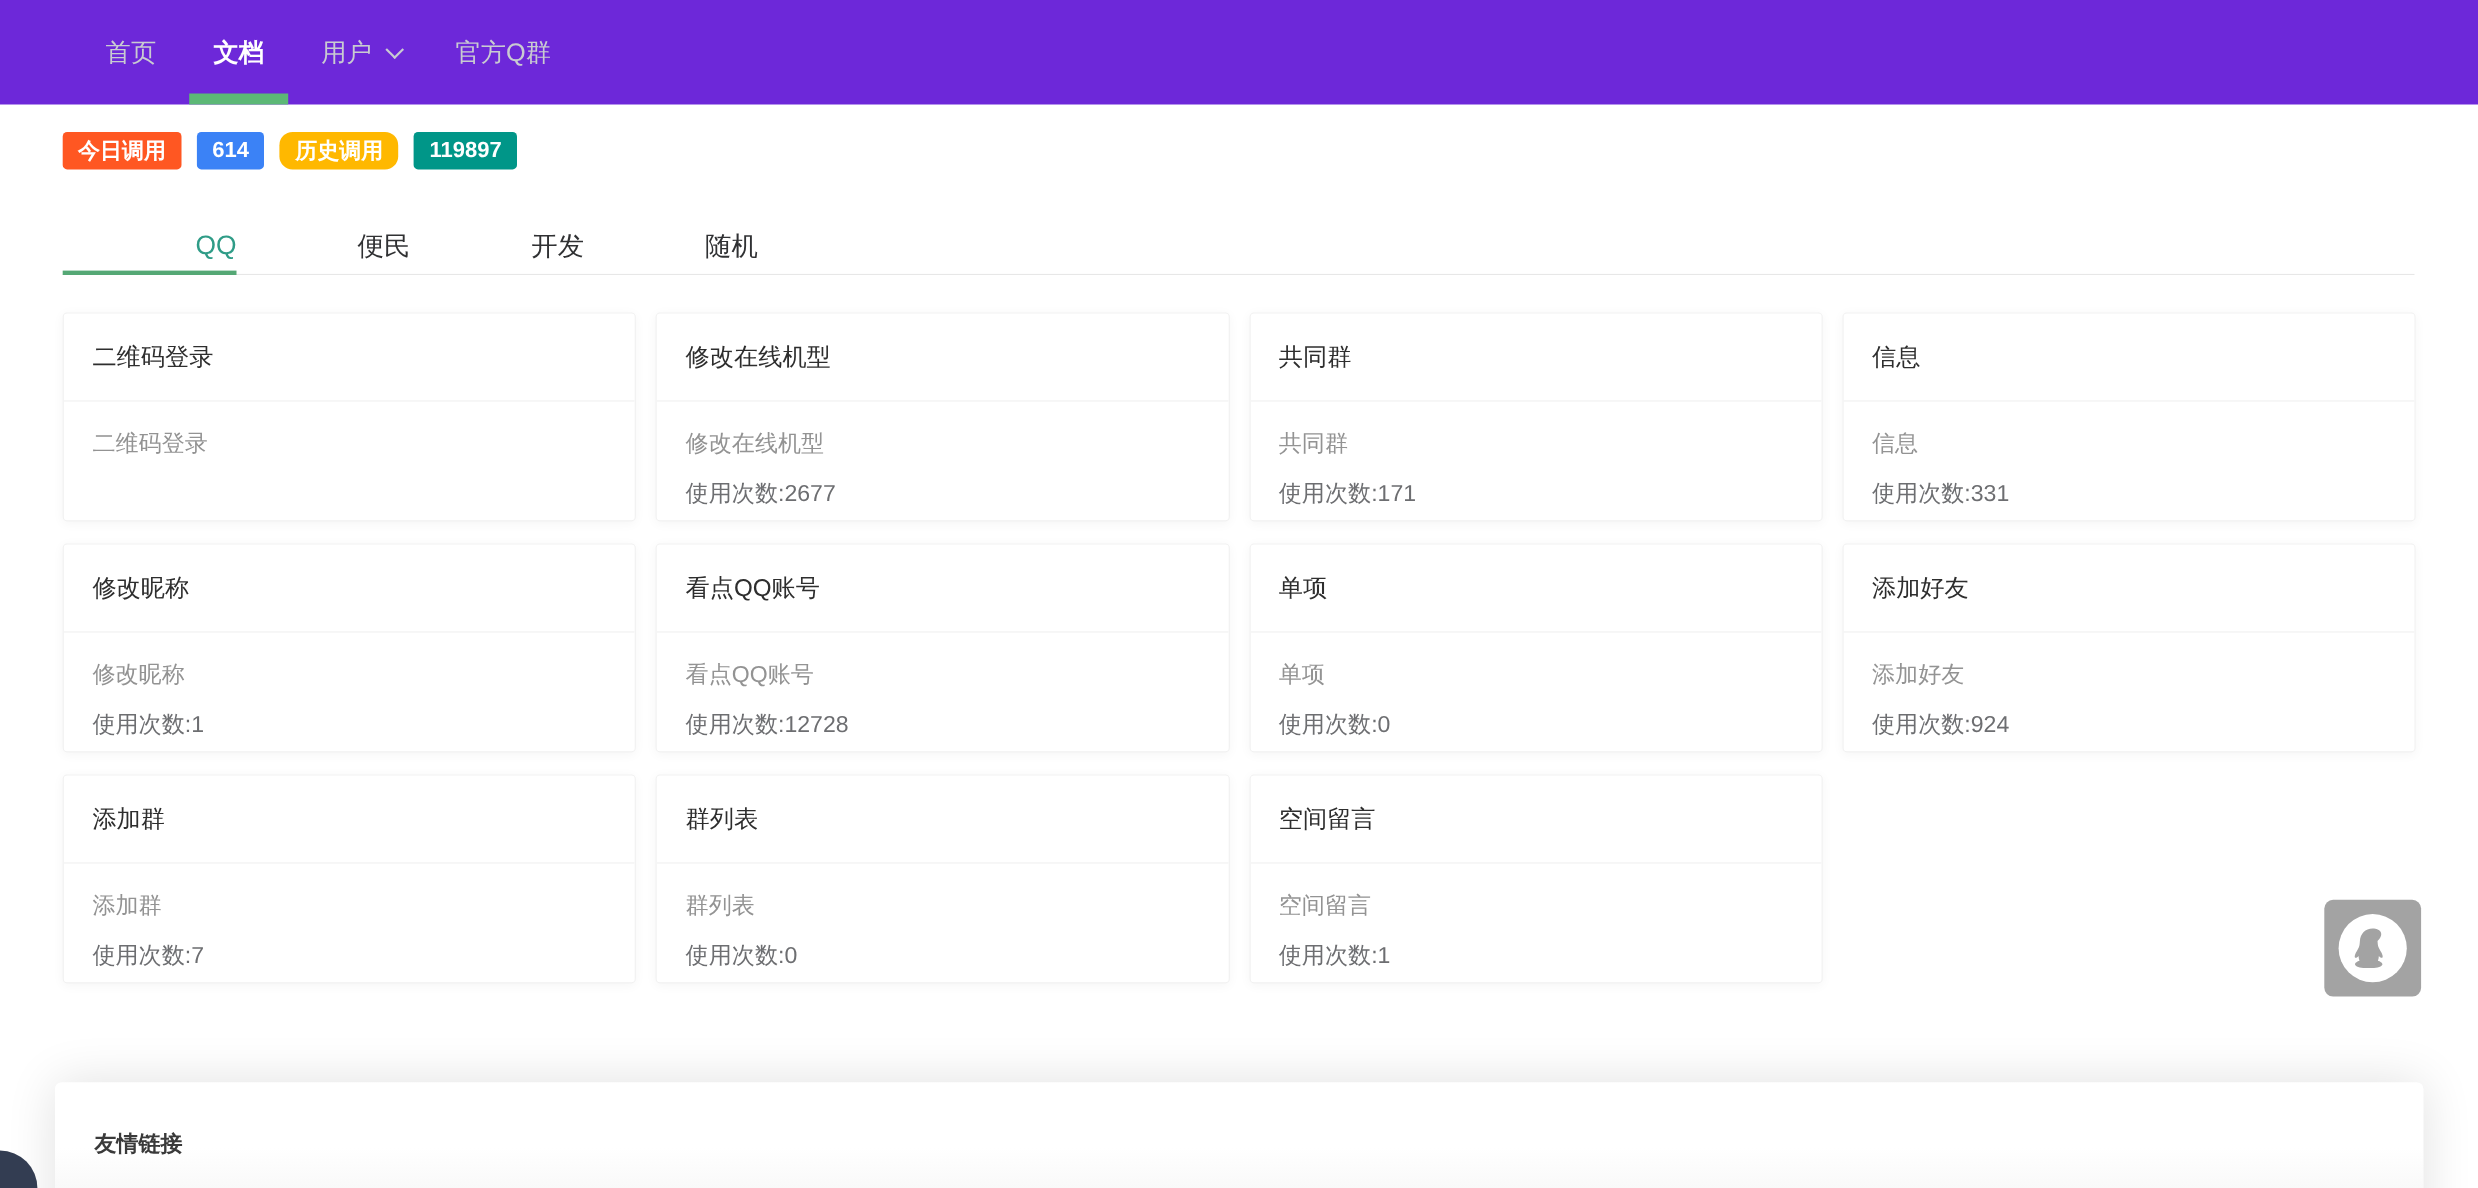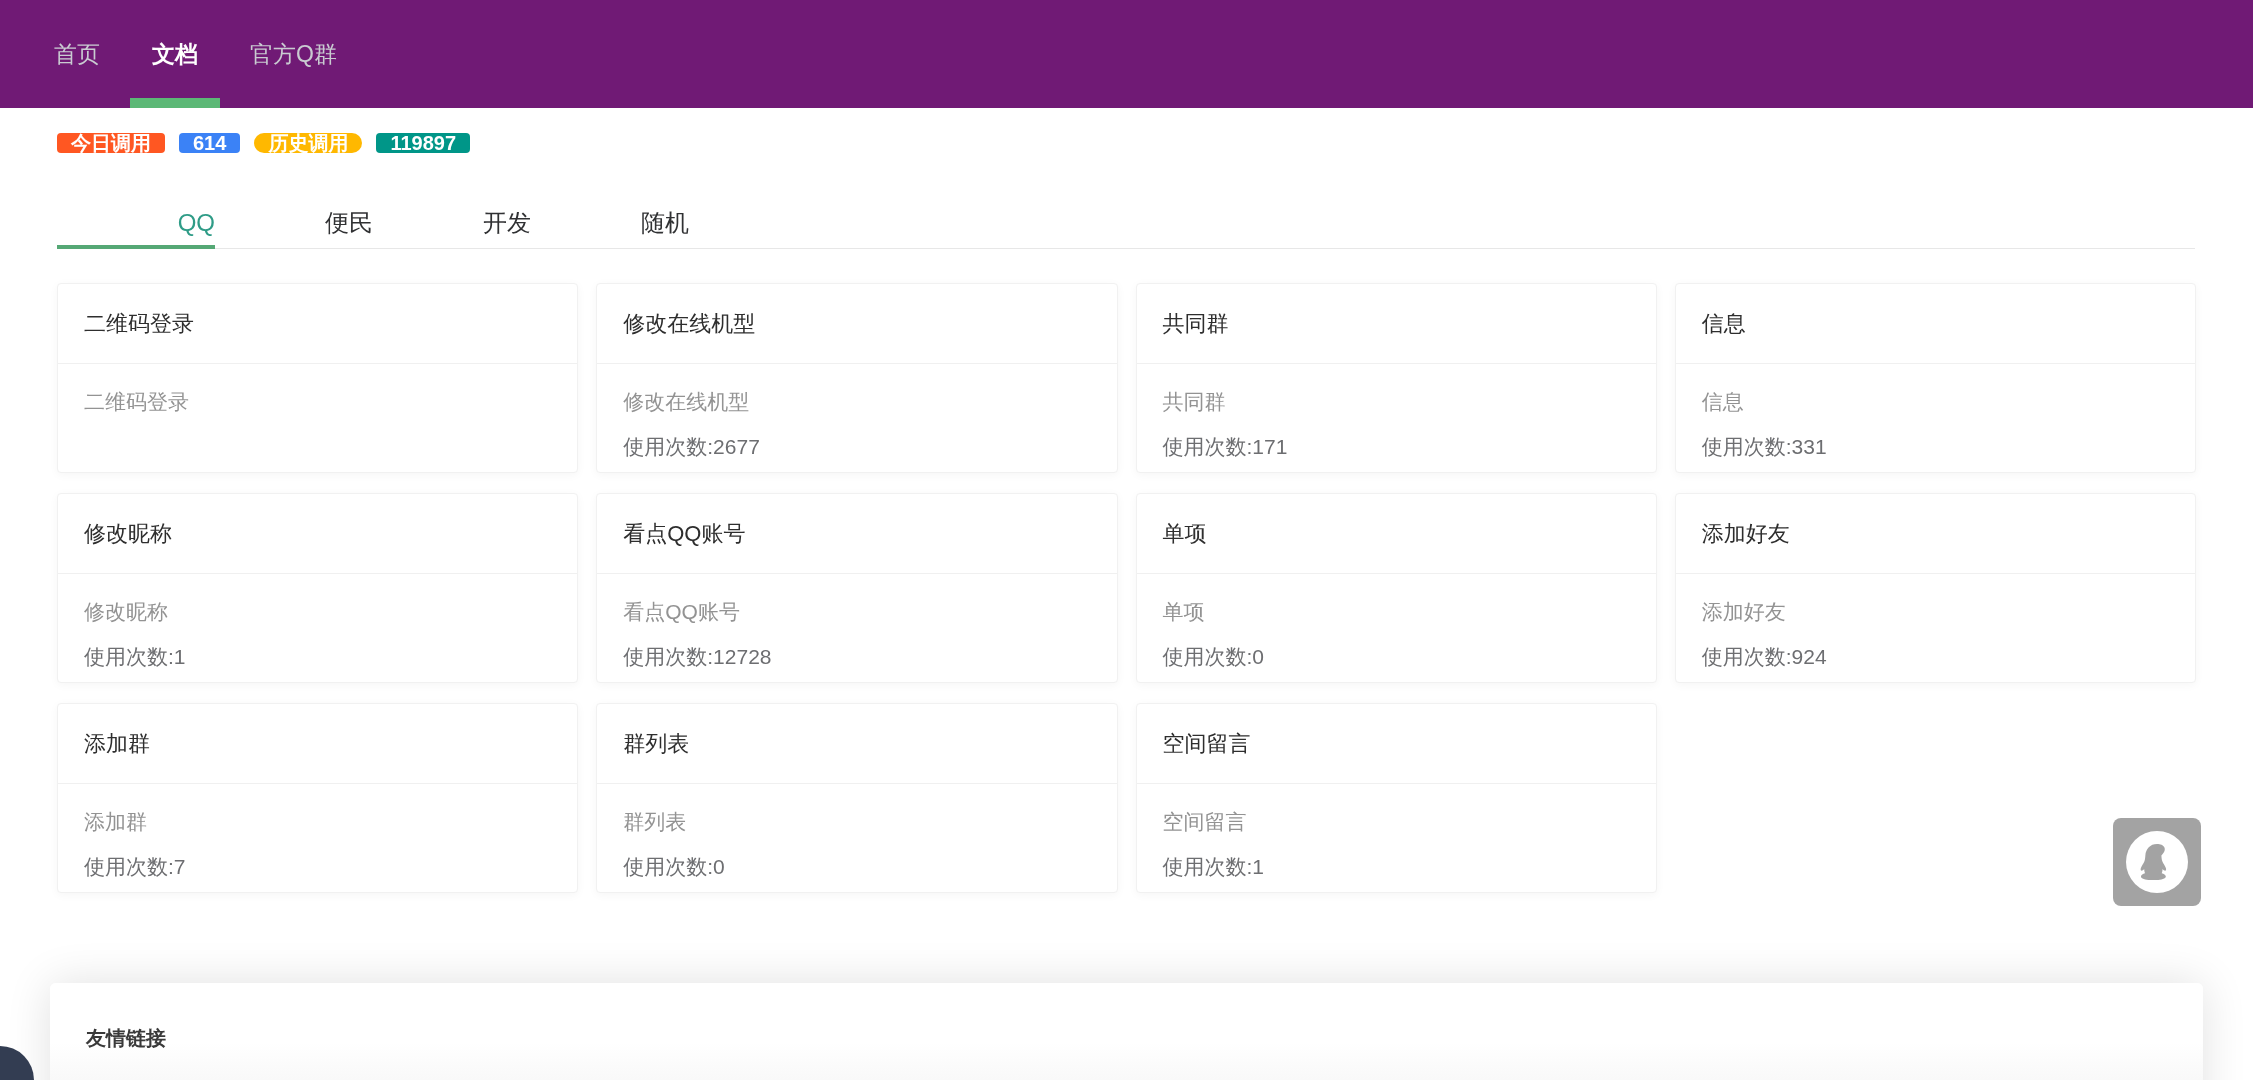--- a/index.html
+++ b/index.html
@@ -5,23 +5,23 @@
   * { margin:0; padding:0; box-sizing:border-box; }
   html,body { width:2253px; height:1080px; overflow:hidden; }
   body {
     font-family:"Liberation Sans","DejaVu Sans",sans-serif;
     background:#ffffff; color:#333;
     position:relative;
   }
 
   
   .navbar {
-    height:108px; background:#701a75;
+    height:95px; background:#6d28d9;
     display:flex; align-items:stretch;
-    padding-left:28px;
+    padding-left:70px;
   }
   .nav-item {
     position:relative;
     display:flex; align-items:center;
     padding:0 26px;
     font-size:23px; color:#c9cbd1;
     cursor:pointer; white-space:nowrap;
   }
   .nav-item.active { color:#ffffff; font-weight:bold; }
   .nav-underline {
@@ -33,21 +33,21 @@
   .chevron {
     display:inline-block; width:12px; height:12px;
     border-right:2px solid #c9cbd1; border-bottom:2px solid #c9cbd1;
     transform:rotate(45deg) translateY(-4px);
     margin-left:12px;
   }
 
   
   .badges { display:flex; gap:14px; margin:25px 0 0 57px; }
   .badge {
-    height:20px; display:inline-flex; align-items:center;
+    height:34px; display:inline-flex; align-items:center;
     padding:0 14px; border-radius:4px;
     color:#fff; font-size:20px; font-weight:bold;
   }
 
   
   .tabs {
     display:flex;
     margin:45px 58px 0 57px;
     border-bottom:1px solid #e7e7e7;
     height:51px;
@@ -132,20 +132,25 @@
   <div class="nav-item">
         <span>首页</span>
 
       </div>
       <div class="nav-item active">
         <span>文档</span>
 
         <span class="nav-underline"></span>
       </div>
       <div class="nav-item">
+        <span>用户</span>
+        <span class="chevron"></span>
+
+      </div>
+      <div class="nav-item">
         <span>官方Q群</span>
 
       </div>
     </div>
 </nav>
 
 <div class="badges">
 
 <span class="badge" style="background: rgb(255, 87, 34);">今日调用</span>
     <span class="badge" style="background: #3b82f6;">614</span>

